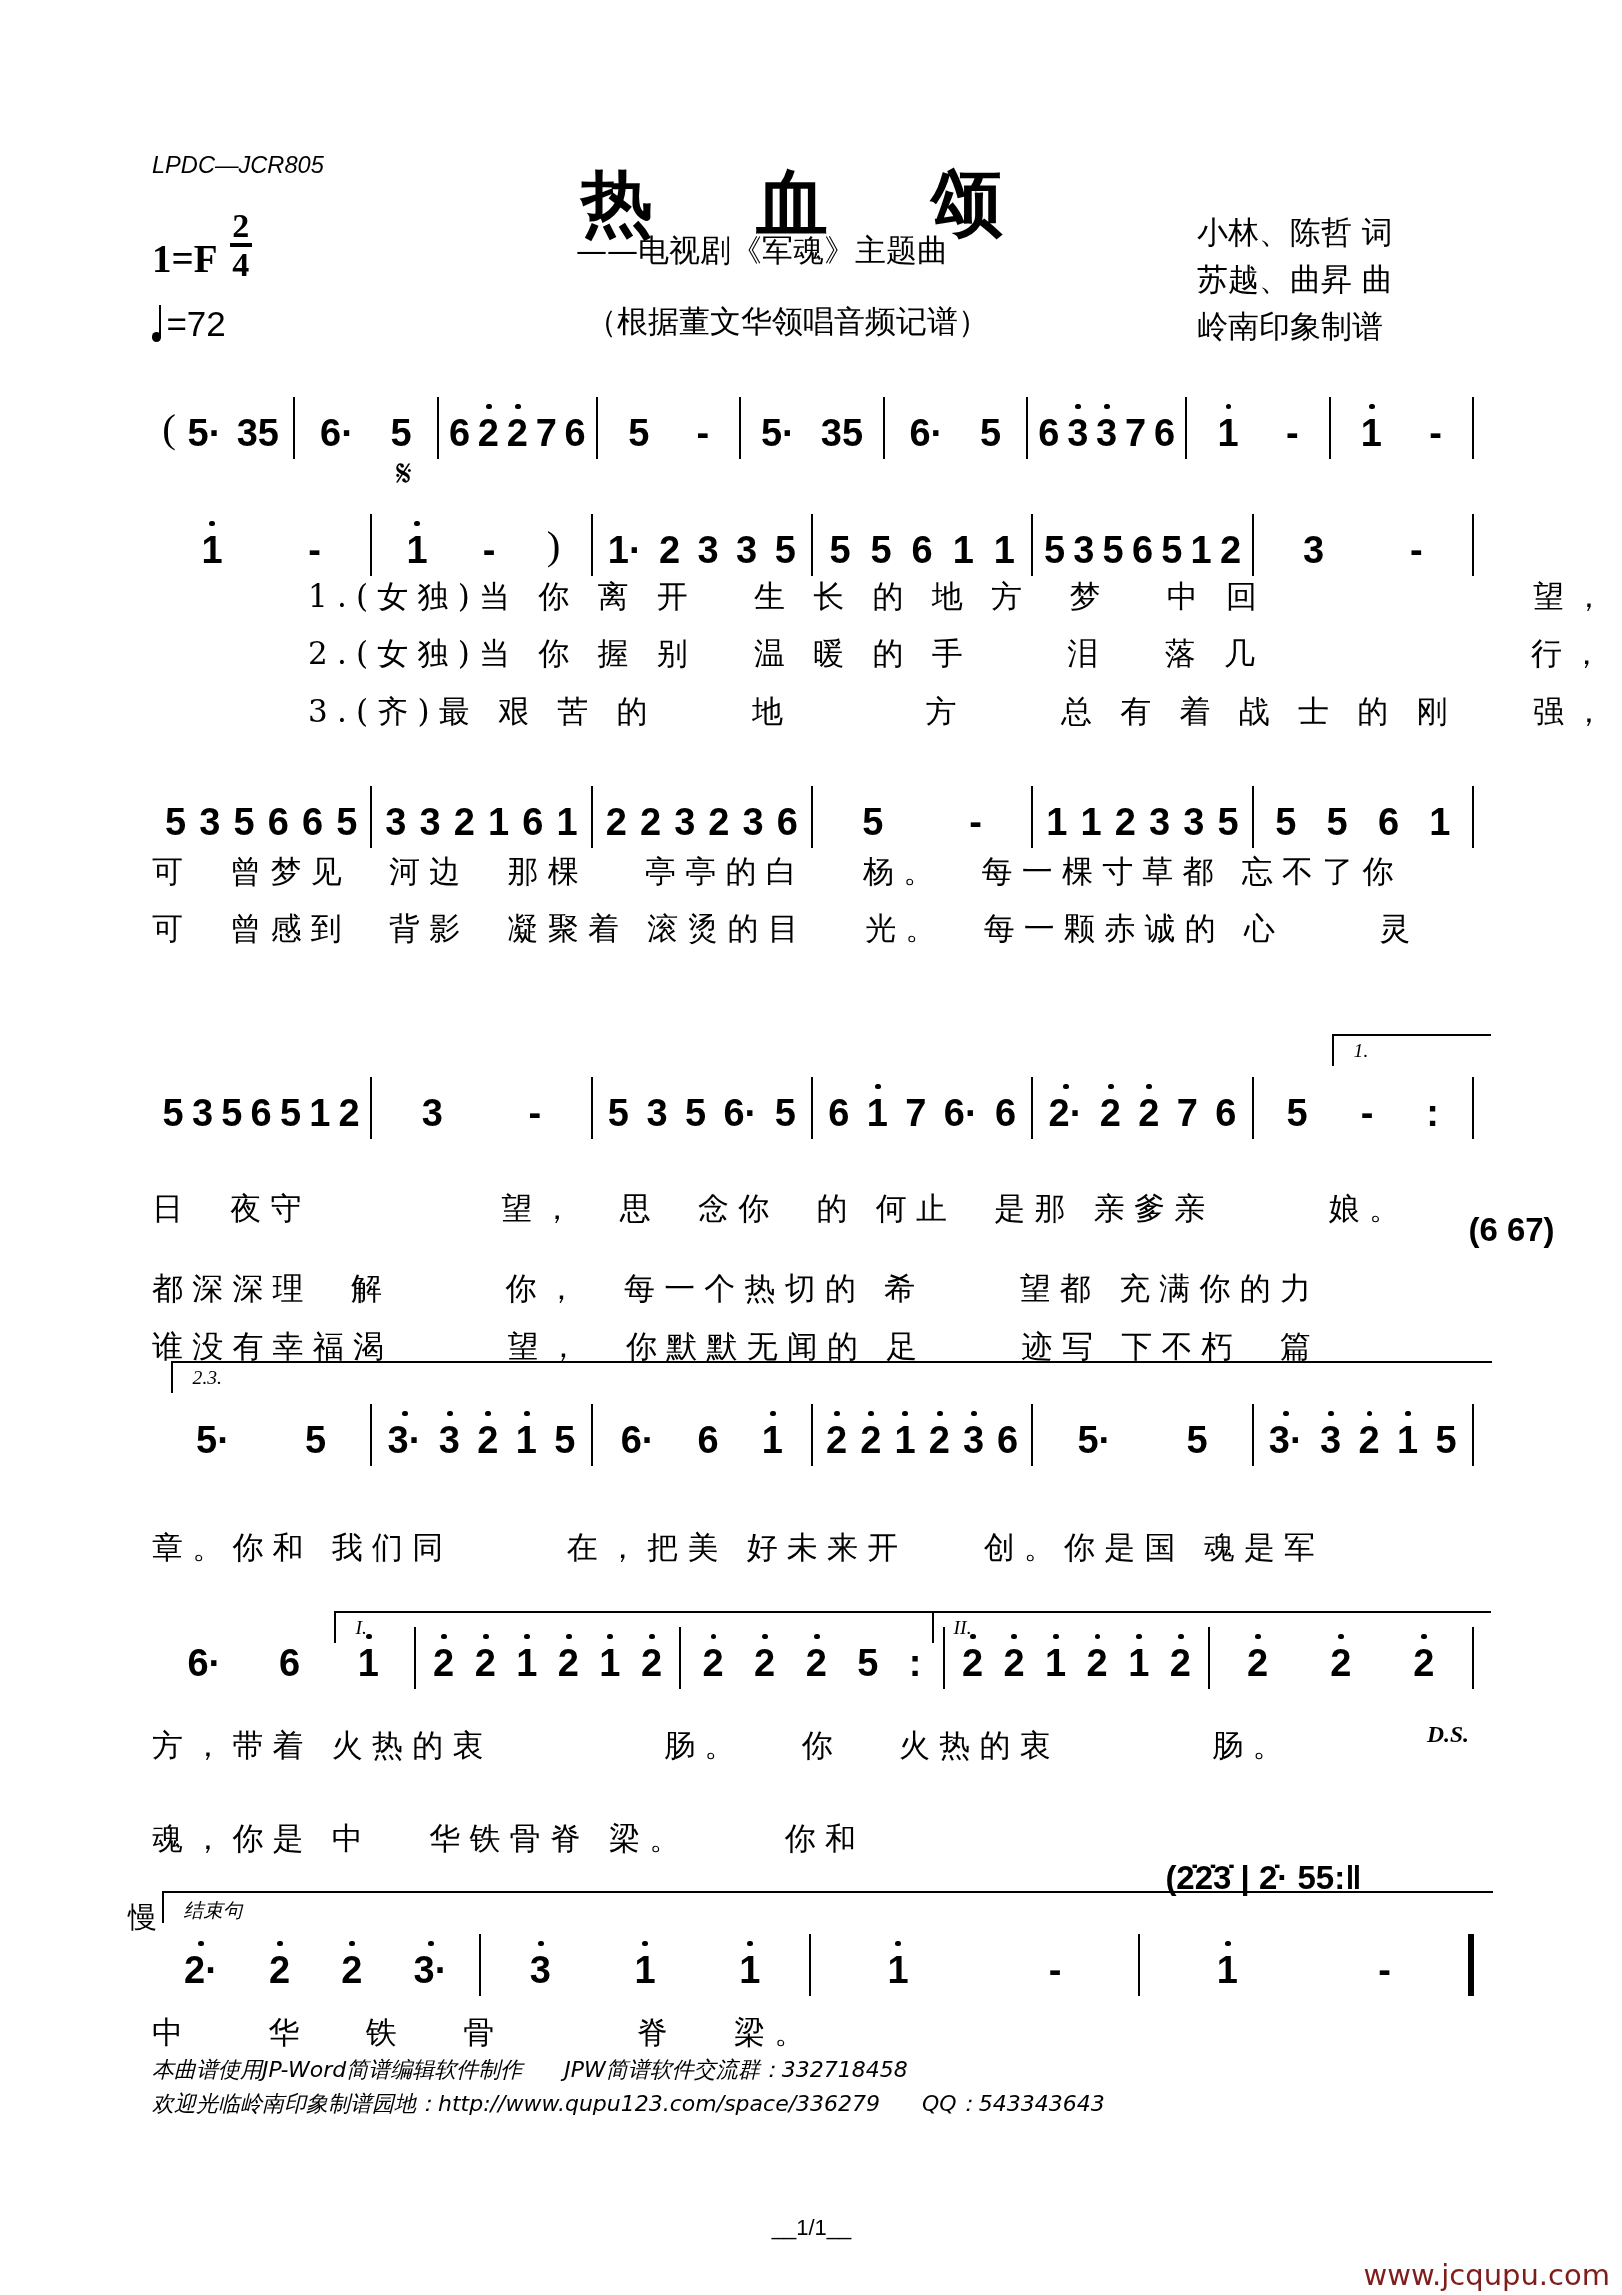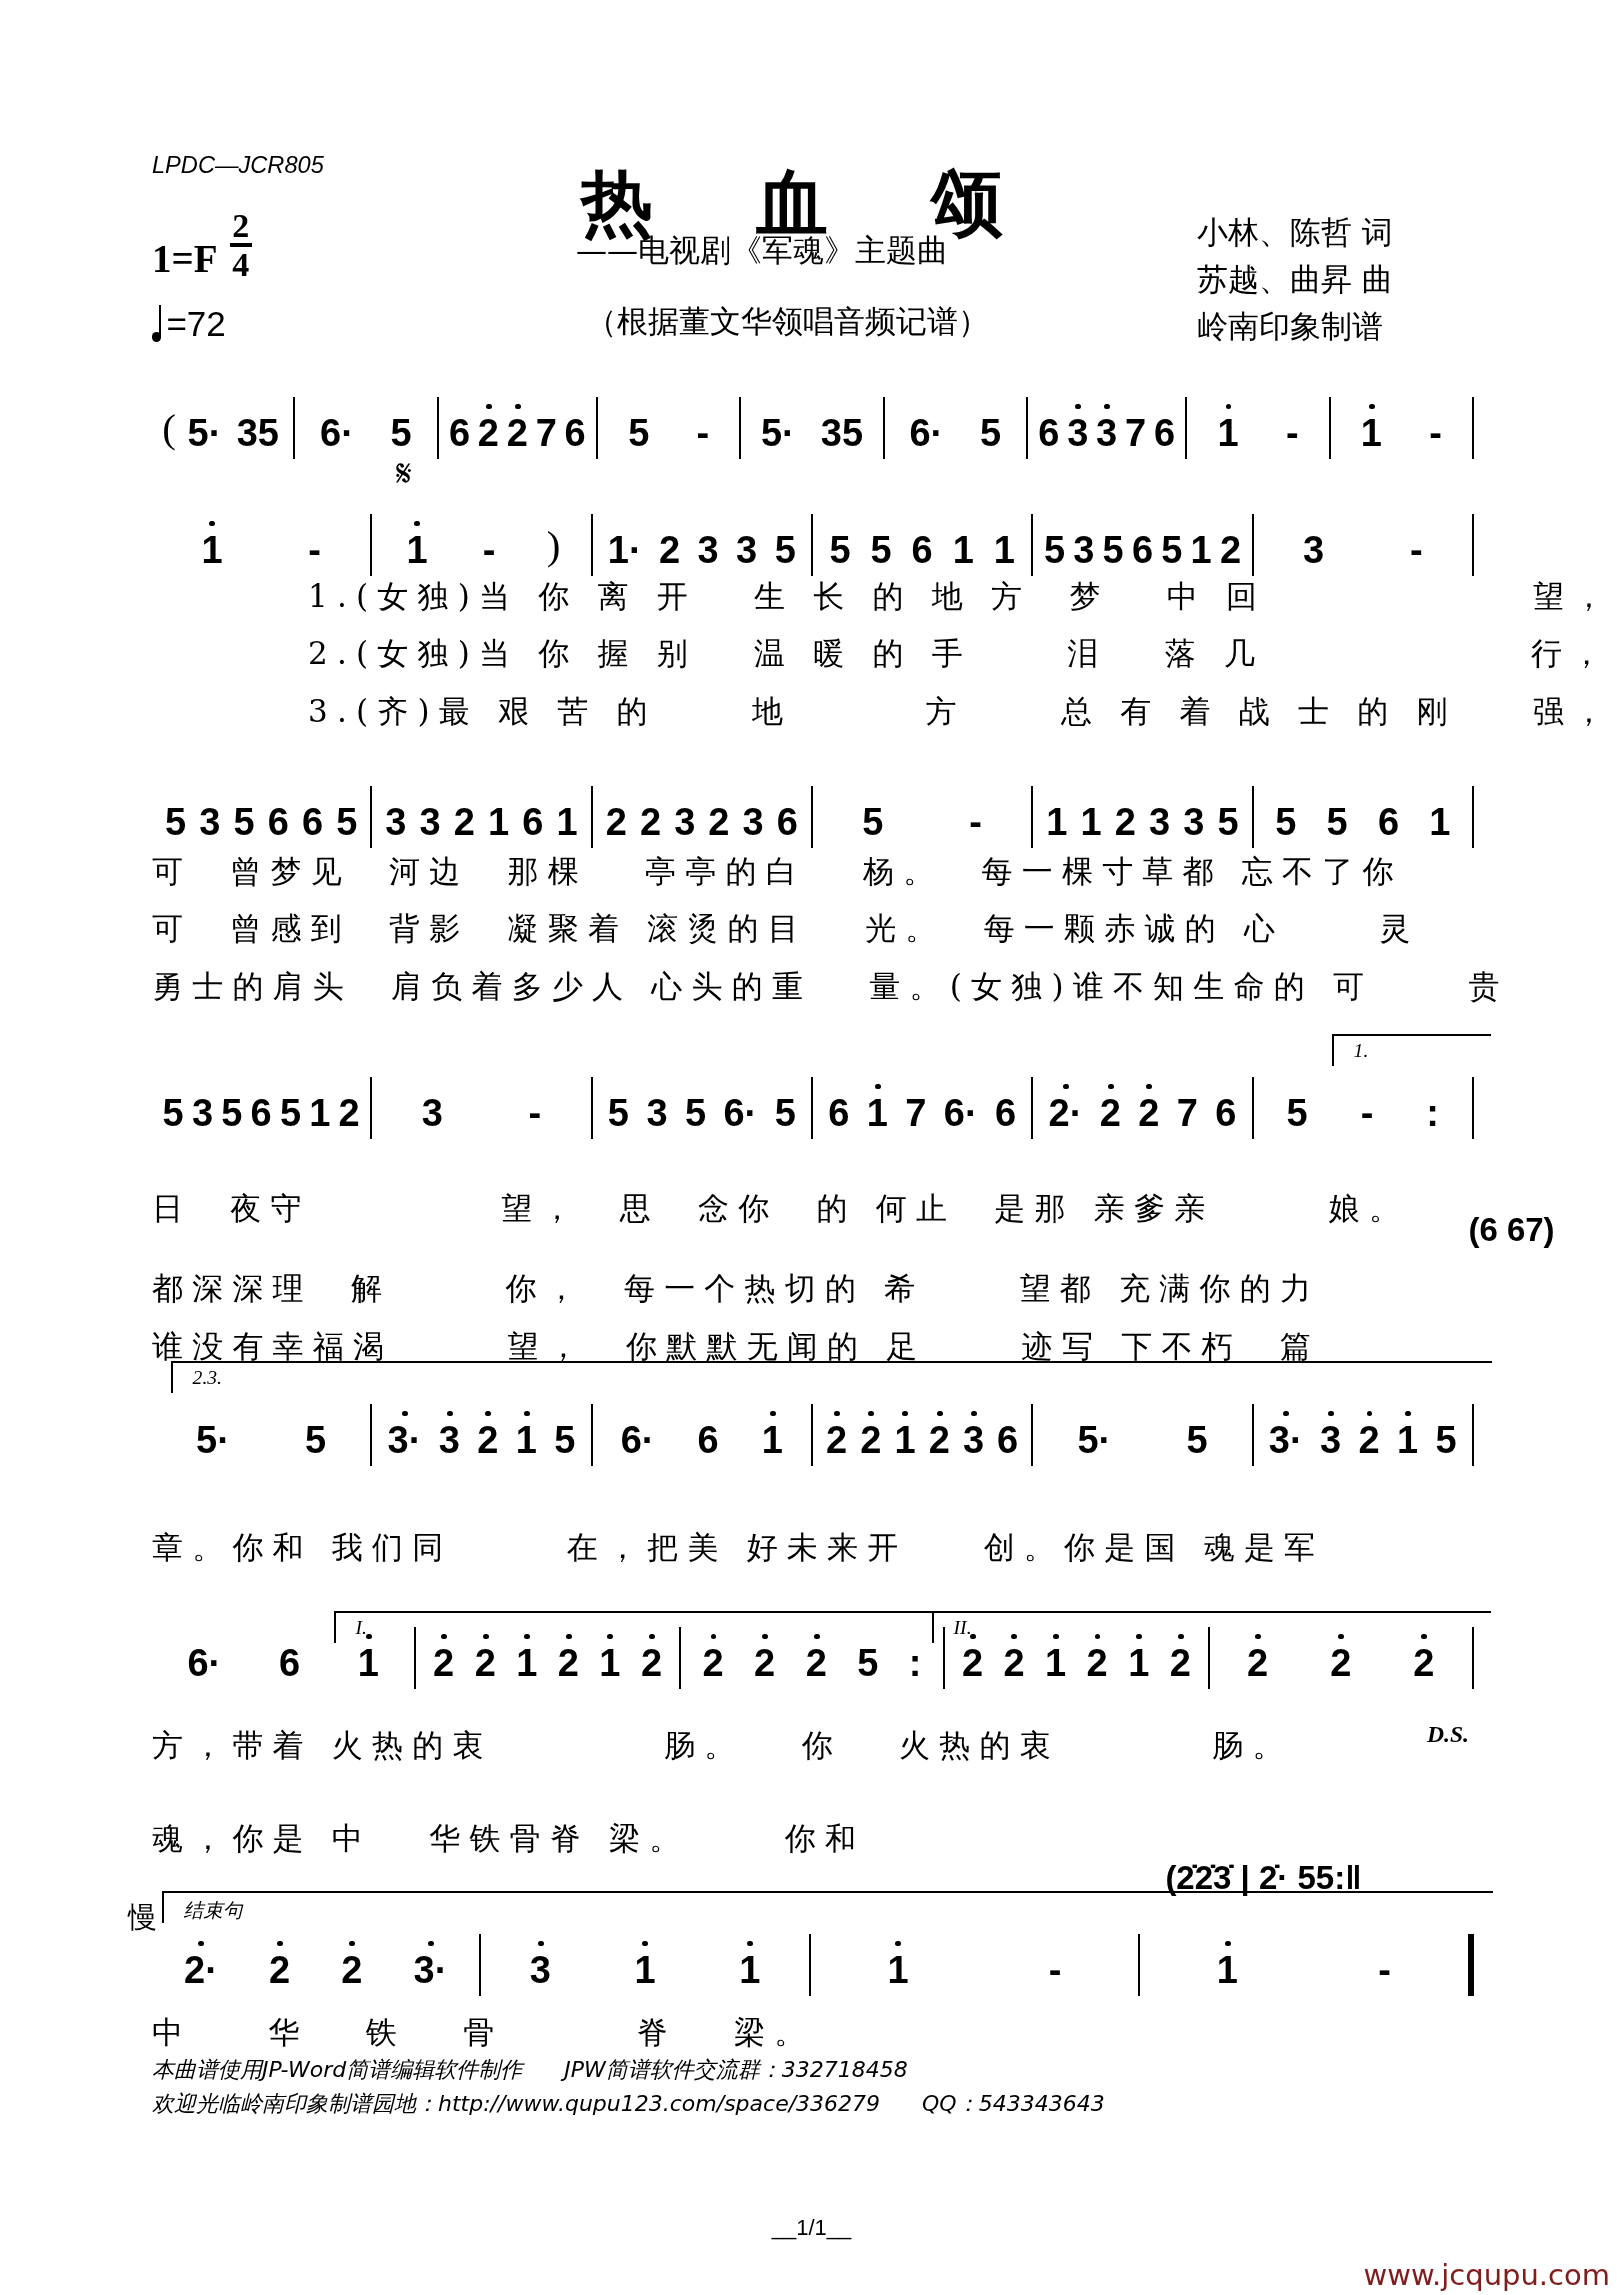--- a/index.html
+++ b/index.html
@@ -211,21 +211,20 @@
       <div class="measure">
         <span class="nt">5</span>
         <span class="nt">5</span>
         <span class="nt">6</span>
         <span class="nt">1</span>
       </div>
       <div class="barline"></div>
     </div>
     <div class="lyric" style="top: 851px;">可  曾梦见  河边  那棵   亭亭的白   杨。  每一棵寸草都 忘不了你</div>
     <div class="lyric" style="top: 908px;">可  曾感到  背影  凝聚着 滚烫的目   光。  每一颗赤诚的 心     灵</div>
-    <div class="lyric" style="top: 966px;">勇士的肩头  肩负着多少人 心头的重   量。(女独)谁不知生命的 可     贵</div>
     <div class="staff" style="top: 1060px;">
       <div class="measure">
         <span class="nt">5</span>
         <span class="nt">3</span>
         <span class="nt">5</span>
         <span class="nt">6</span>
         <span class="nt">5</span>
         <span class="nt">1</span>
         <span class="nt">2</span>
       </div>

